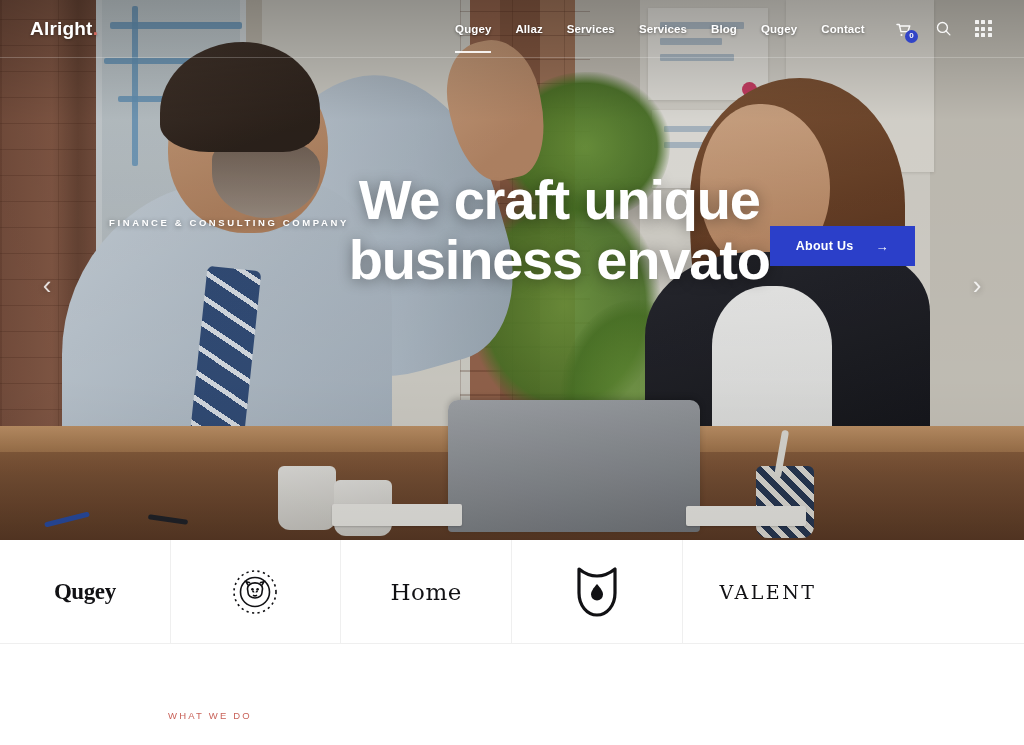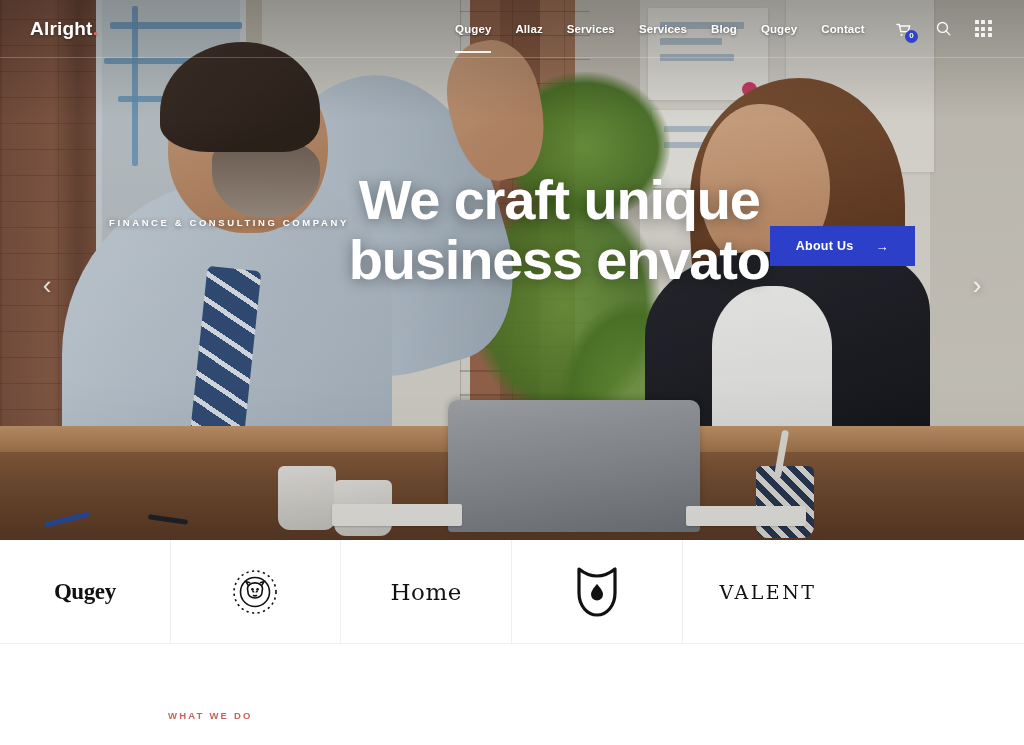--- a/index.html
+++ b/index.html
@@ -388,21 +388,21 @@
     position: absolute;
     top: 644px; left: 0;
     width: 1024px; height: 101px;
     background: #ffffff;
   }
   .kicker {
     position: absolute;
     left: 168px; top: 66px;
     color: #c9635a;
     font-size: 9.5px;
-    font-weight: 700;
+    font-weight: 400;
     letter-spacing: 2.2px;
     text-transform: uppercase;
   }
 </style>
 </head>
 <body>
 
 <div class="page">
 
   <div class="hero">

